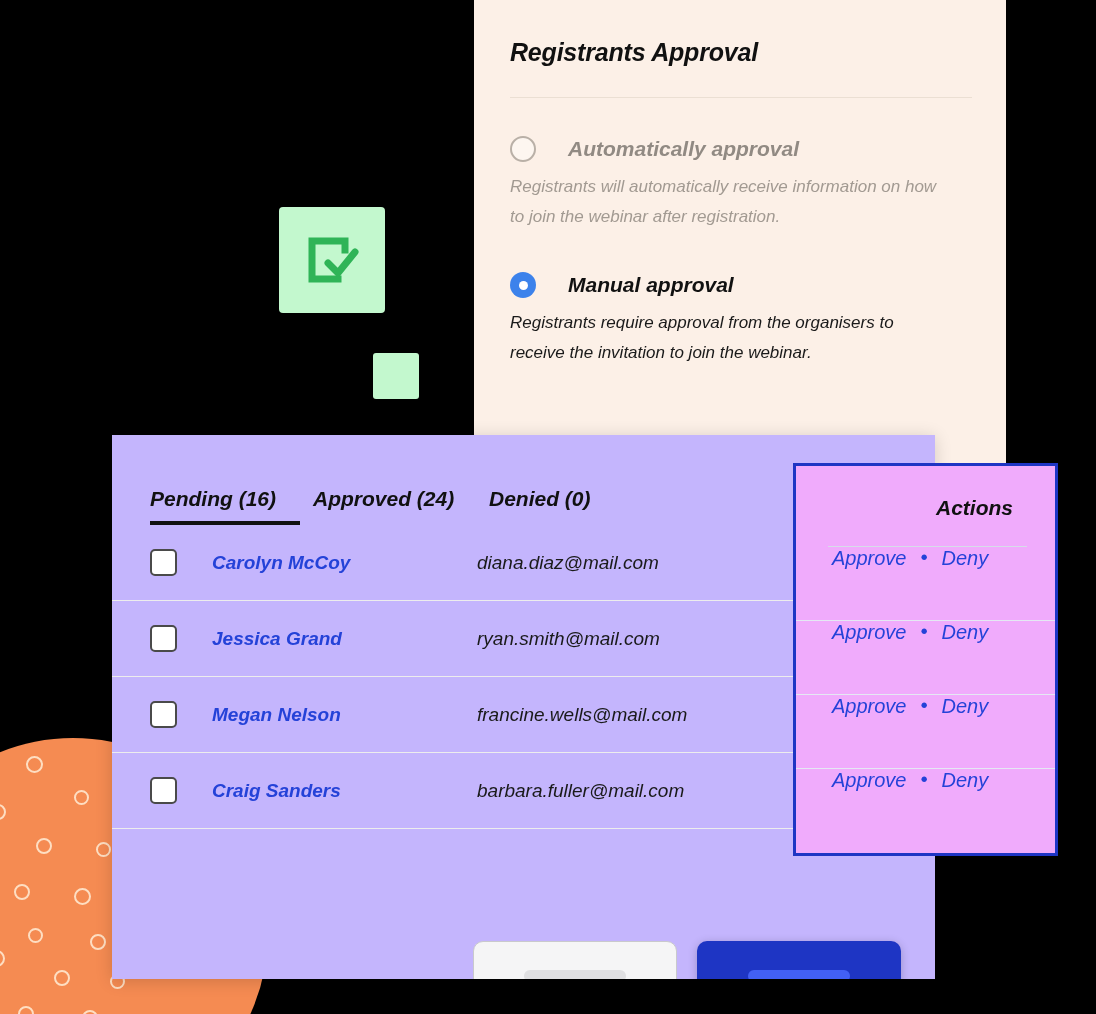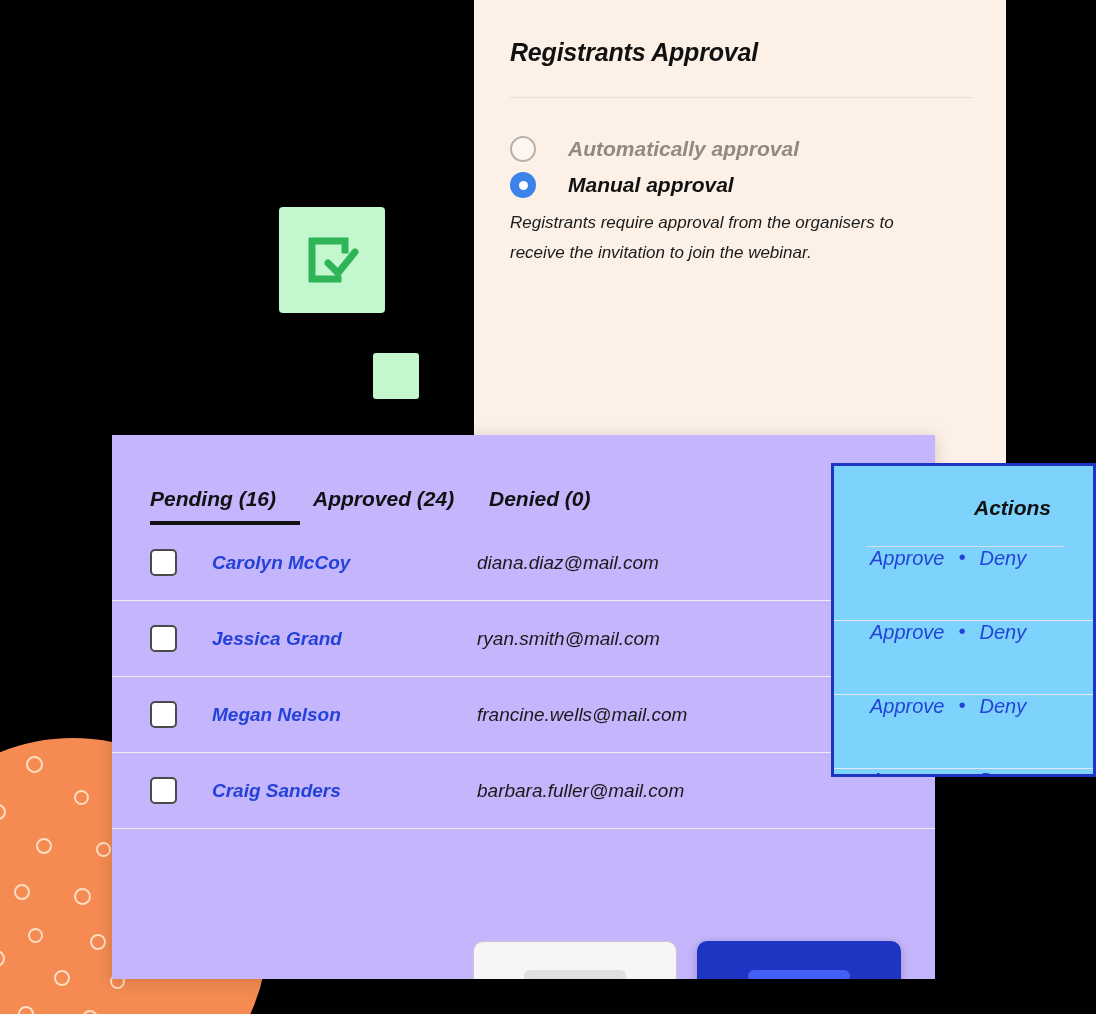--- a/index.html
+++ b/index.html
@@ -268,25 +268,25 @@
   .btn-primary .bar {
     width: 102px;
     height: 12px;
     border-radius: 6px;
     background: #4260F5;
   }
 
   
   #actions-panel {
     position: absolute;
-    left: 831px;
+    left: 793px;
     top: 463px;
     width: 265px;
-    height: 314px;
-    background: #7dd3fc;
+    height: 393px;
+    background: #f0abfc;
     border: 3px solid #1E35C4;
     box-sizing: border-box;
     overflow: hidden;
   }
   .actions-title {
     font-size: 21px;
     font-weight: bold;
     color: #111111;
     text-align: right;
     padding: 30px 42px 0 0;
@@ -340,20 +340,21 @@
 
   <div id="approval-panel">
     <div class="panel-inner">
       <div class="panel-title">Registrants Approval</div>
       <div class="panel-divider"></div>
 
       <div class="radio-row">
         <div class="radio-outer"></div>
         <div class="radio-label-muted">Automatically approval</div>
       </div>
+      <div class="radio-desc-muted">Registrants will automatically receive information on how to join the webinar after registration.</div>
 
       <div class="radio-row">
         <div class="radio-selected">
           <div class="inner-dot"></div>
         </div>
         <div class="radio-label-active">Manual approval</div>
       </div>
       <div class="radio-desc">Registrants require approval from the organisers to receive the invitation to join the webinar.</div>
     </div>
   </div>

